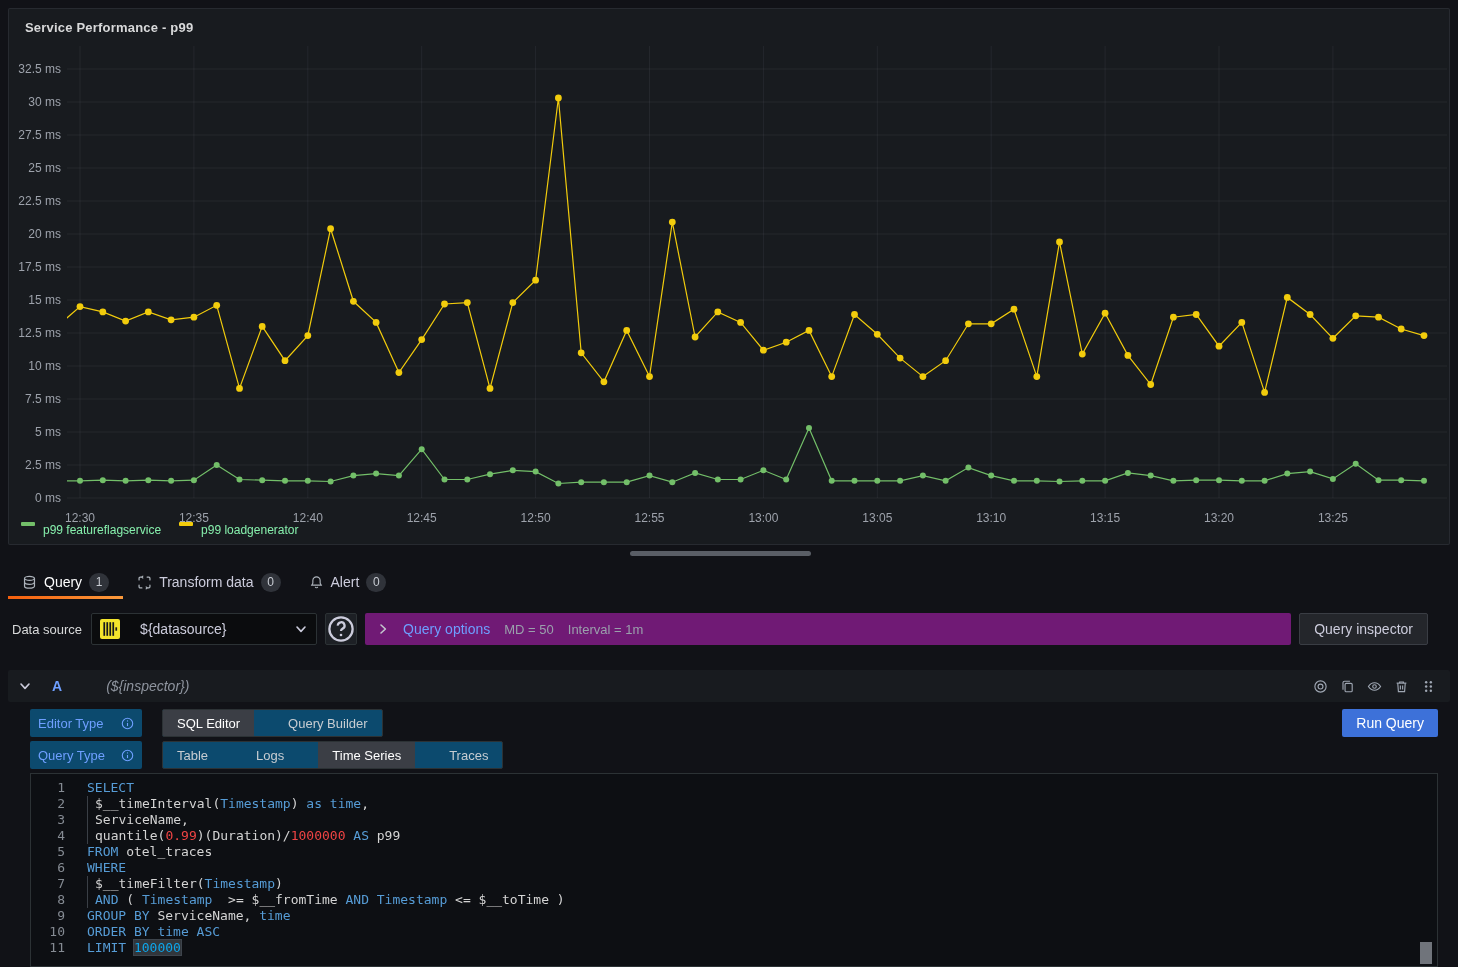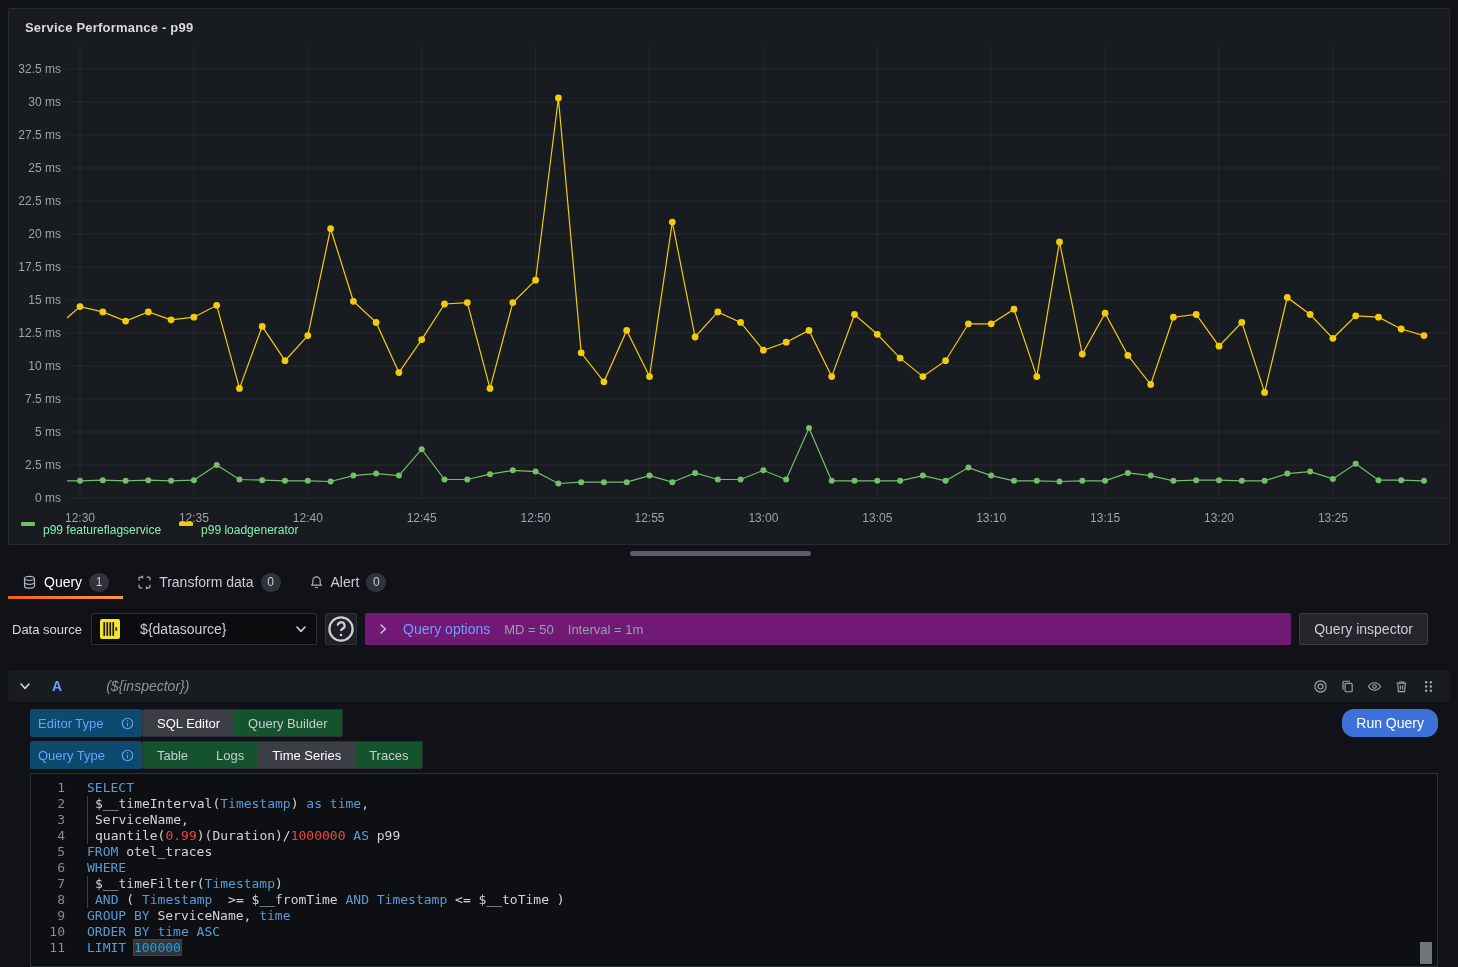--- a/index.html
+++ b/index.html
@@ -53,26 +53,26 @@
   .q-hint { color:#8e949e; font-size:14px; font-style:italic; margin-left:32px; }
   .qh-spacer { flex:1; }
   .qh-icons { display:flex; align-items:center; gap:12px; }
   .icn { display:inline-flex; align-items:center; justify-content:center; color:#9fa7b3; }
   .icn svg { width:100%; height:100%; }
   .qcard-body { padding:3px 12px 0 22px; }
   .q-row { height:28px; margin-top:4px; display:flex; align-items:center; }
   .inline-label { width:112px; height:28px; background:#0c4a6e; border-radius:2px; display:flex;
                   align-items:center; justify-content:space-between; padding:0 8px; }
   .inline-label span { color:#6e9fff; font-size:13px; font-weight:500; }
-  .radio-group { margin-left:0; height:28px; display:flex; border:1px solid #2c3235; border-radius:2px;
-                 background:#14532d; overflow:hidden; }
+  .radio-group { margin-left:20px; height:28px; display:flex; border:1px solid #2c3235; border-radius:2px;
+                 background:#0c4a6e; overflow:hidden;gap:20px; }
   .radio-opt { height:26px; padding:0 14px; background:transparent; border:0; color:#c7ccd1;
                font-size:13px; cursor:pointer; font-family:inherit; white-space:nowrap; }
   .radio-opt.sel { background:#3b3e45; color:#ffffff; font-weight:500; }
-  .btn-primary { height:28px; padding:0 14px; background:#3d71d9; border:0; border-radius:12px;
+  .btn-primary { height:28px; padding:0 14px; background:#3d71d9; border:0; border-radius:2px;
                  color:#ffffff; font-size:14px; font-weight:500; cursor:pointer; font-family:inherit; }
 
   
   .code-editor { position:relative; margin-top:4px; height:194px; background:#0d0f13;
                  border:1px solid #2c3235; font-family:"DejaVu Sans Mono", monospace; font-size:13px;
                  padding-top:6px; overflow:hidden; cursor:text; }
   .code-line { display:flex; height:16px; line-height:16px; white-space:pre; }
   .ln { width:34px; text-align:right; color:#858b93; flex:none; }
   .lc { margin-left:22px; color:#d4d4d4; }
   .lc.guide { border-left:1px solid #3a3f46; padding-left:7px; }

